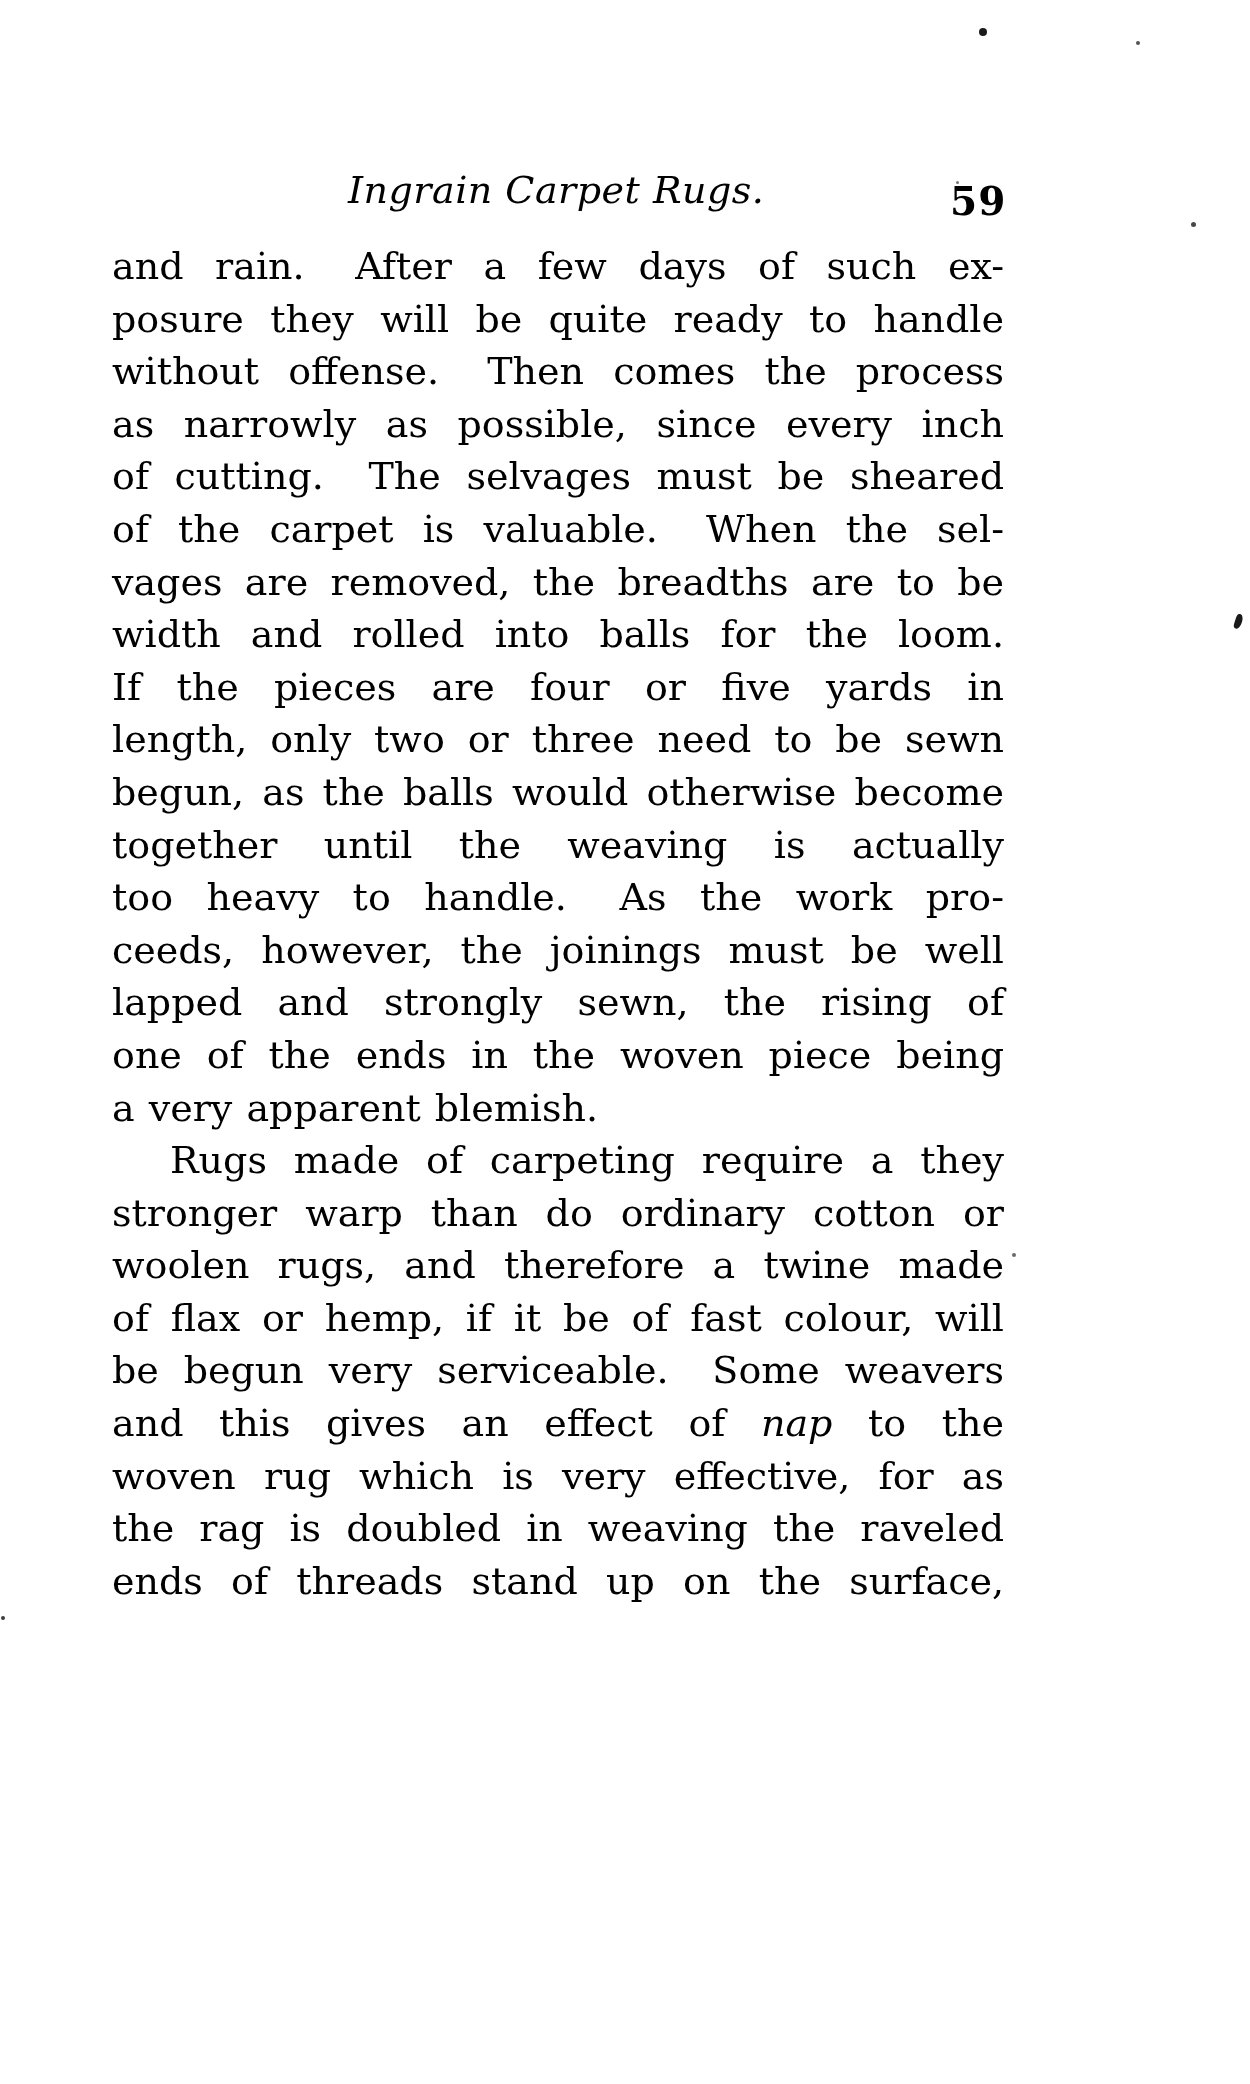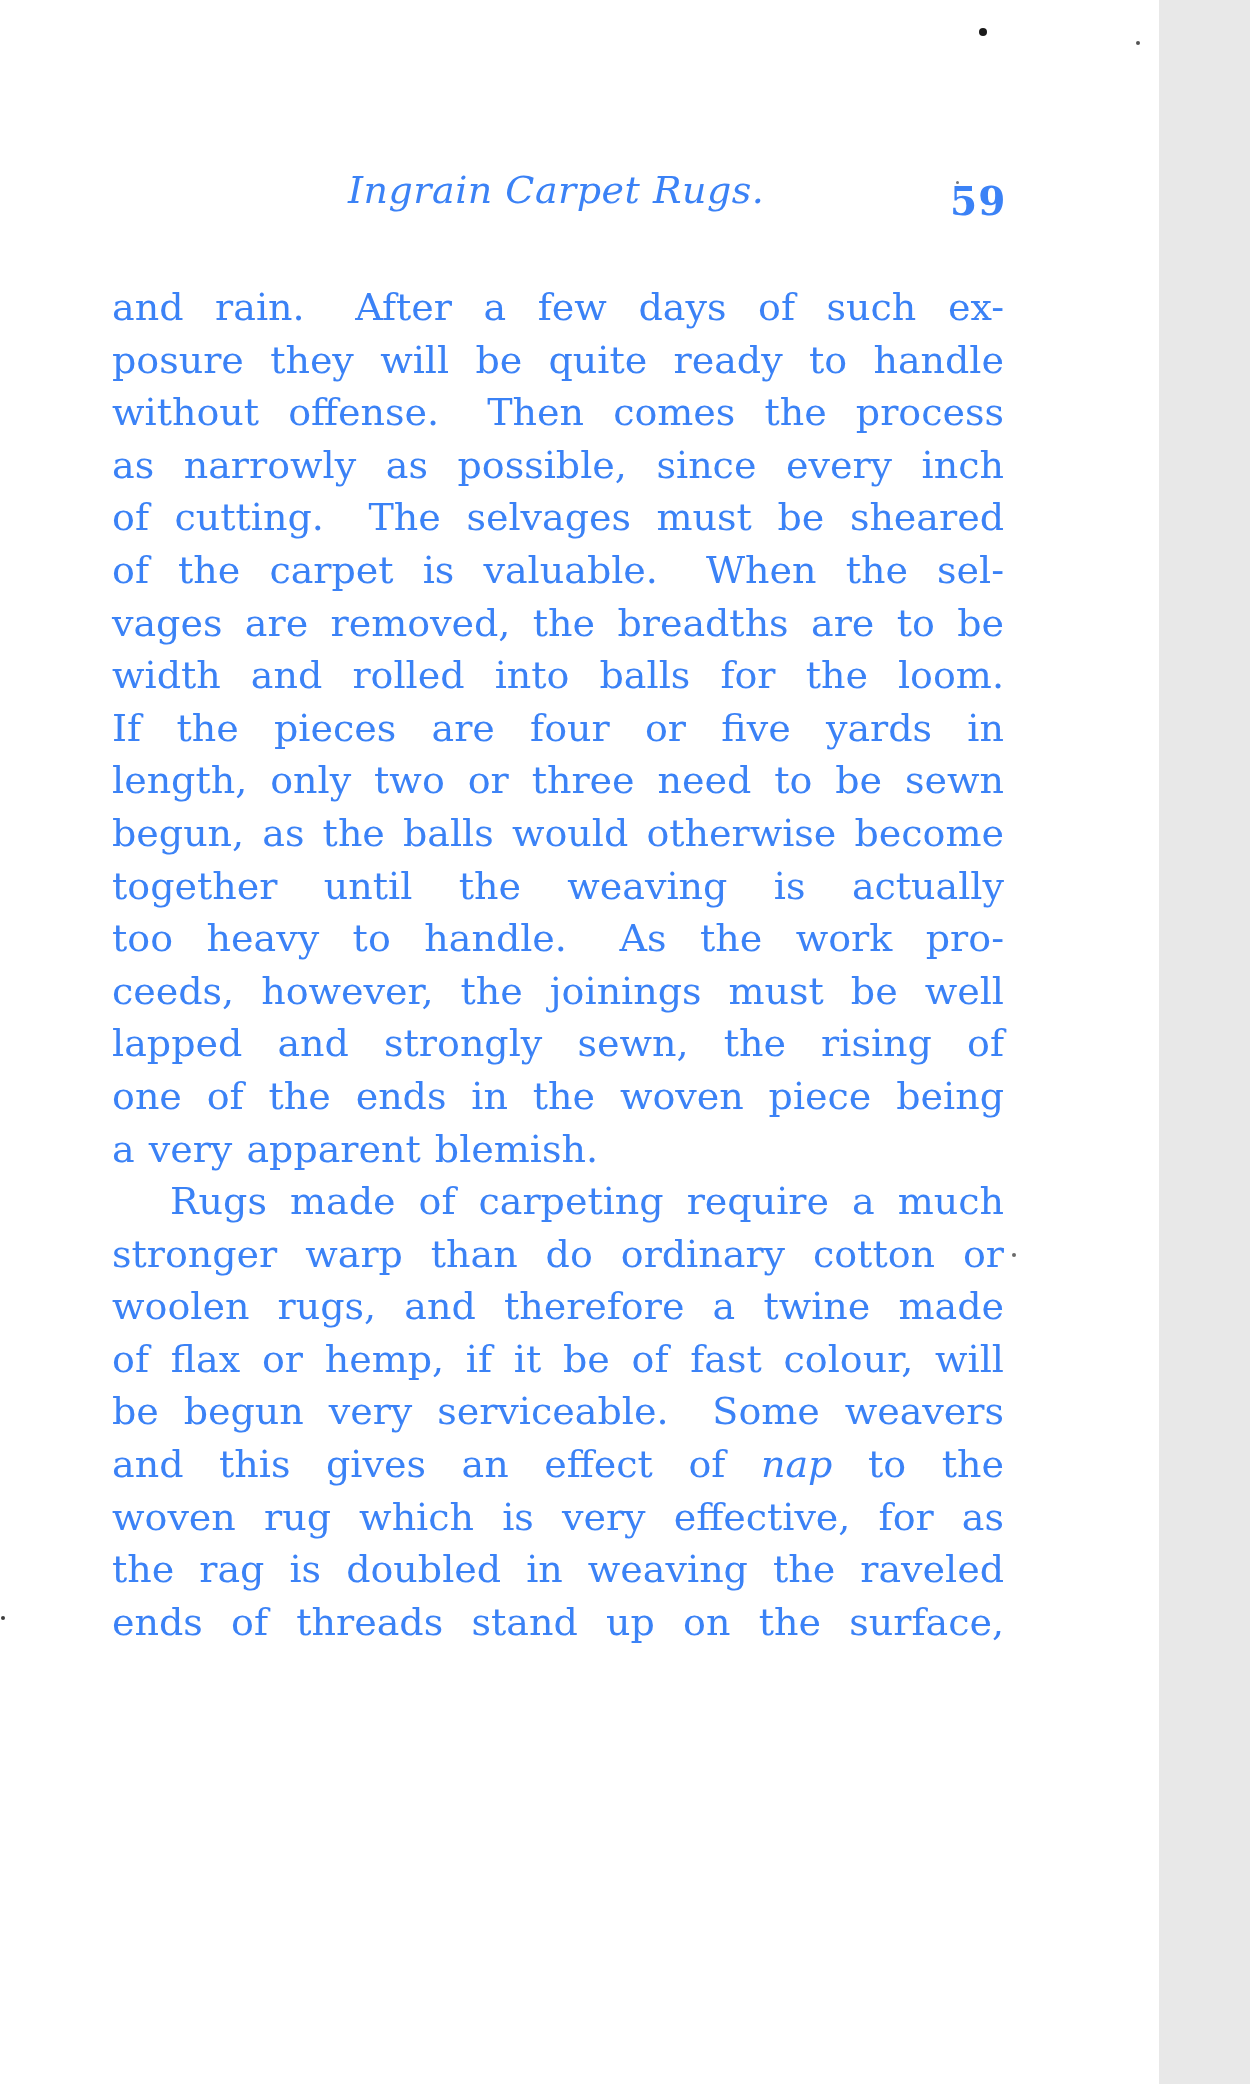--- a/index.html
+++ b/index.html
@@ -2,24 +2,24 @@
 <html><head>
 <meta charset="utf-8">
 <style>
   html, body { margin: 0; padding: 0; }
   body {
     background: #e8e8e8;
     font-family: "DejaVu Serif", "Liberation Serif", serif;
   }
   .page {
     position: relative;
-    width: 1159px;
+    width: 1250px;
     height: 2084px;
     background: #ffffff;
-    color: #3b82f6;
+    color: #000000;
     overflow: hidden;
   }
   .running-head {
     position: absolute;
     left: 348px;
     top: 168px;
     font-style: italic;
     font-size: 38px;
     letter-spacing: 0.5px;
     white-space: nowrap;
@@ -33,21 +33,20 @@
     letter-spacing: 1px;
   }
   .body-text {
     position: absolute;
     left: 112px;
     top: 240px;
     width: 892px;
     font-size: 38px;
     line-height: 52.6px;
     word-spacing: 2px;
-    margin-top: 41px;
   }
   .line {
     text-align: justify;
     text-align-last: justify;
     white-space: normal;
   }
   .line.no-justify { text-align-last: left; }
   .line.indent { text-indent: 58px; }
   .line em { font-style: italic; }
   .speck {
@@ -74,21 +73,21 @@
       <div class="line">width and rolled into balls for the loom.</div>
       <div class="line">If the pieces are four or five yards in</div>
       <div class="line">length, only two or three need to be sewn</div>
       <div class="line">begun, as the balls would otherwise become</div>
       <div class="line">together until the weaving is actually</div>
       <div class="line">too heavy to handle.  As the work pro-</div>
       <div class="line">ceeds, however, the joinings must be well</div>
       <div class="line">lapped and strongly sewn, the rising of</div>
       <div class="line">one of the ends in the woven piece being</div>
       <div class="line no-justify">a very apparent blemish.</div>
-      <div class="line indent">Rugs made of carpeting require a much</div>
+      <div class="line indent">Rugs made of carpeting require a they</div>
       <div class="line">stronger warp than do ordinary cotton or</div>
       <div class="line">woolen rugs, and therefore a twine made</div>
       <div class="line">of flax or hemp, if it be of fast colour, will</div>
       <div class="line">be begun very serviceable.  Some weavers</div>
       <div class="line">and this gives an effect of <em>nap</em> to the</div>
       <div class="line">woven rug which is very effective, for as</div>
       <div class="line">the rag is doubled in weaving the raveled</div>
       <div class="line">ends of threads stand up on the surface,</div>
     </div>
 <span class="speck" style="left: 979px; top: 28px; width: 8px; height: 8px; opacity: 1;"></span>

